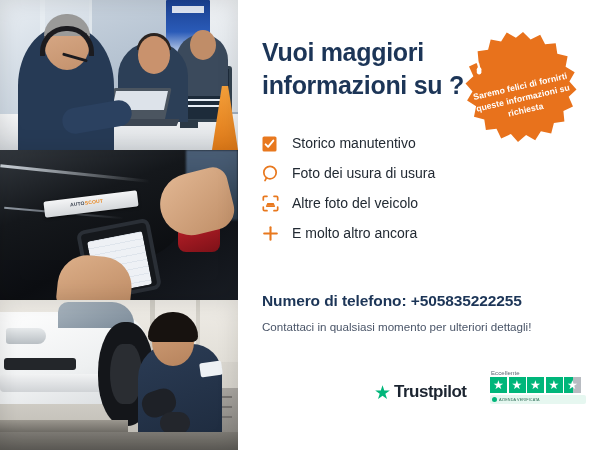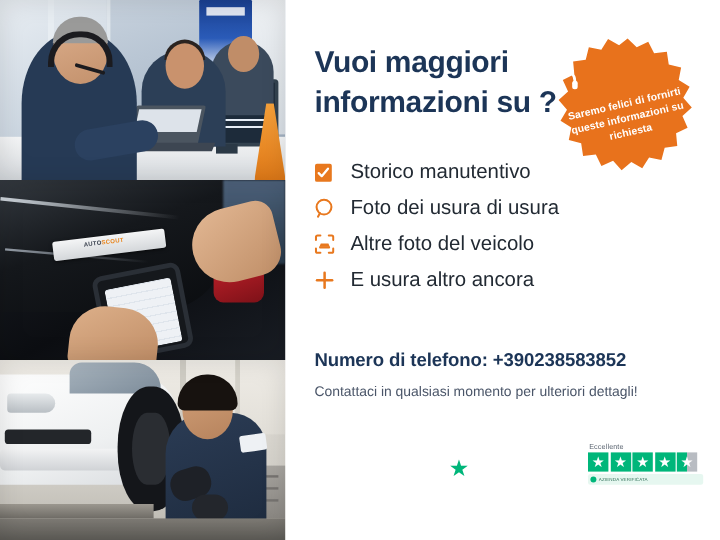--- a/index.html
+++ b/index.html
@@ -139,21 +139,21 @@
   .badge .btext { position:absolute; left:14px; top:52px; width:98px;
     transform: rotate(-13deg); color:#ffffff; font-weight:700;
     font-size:8.6px; line-height:1.42; text-align:center; letter-spacing:.1px; }
 
   
   .features { position:absolute; left:24px; top:128px; width:320px; }
   .frow { display:flex; align-items:center; height:30px; }
   .fico { width:30px; flex:0 0 30px; display:flex; align-items:center; justify-content:flex-start;
     color:#e8781e; }
   .fico svg { display:block; }
-  .flabel { font-size:17px; color:#222a33; }
+  .flabel { font-size:14px; color:#222a33; }
 
   
   .phoneline { position:absolute; left:24px; top:292px; width:330px;
     font-size:15.5px; font-weight:700; color:#1c3557; letter-spacing:-.1px; }
   .sub { position:absolute; left:24px; top:318px; width:320px;
     font-size:11.6px; line-height:1.58; color:#4a5568; }
 
   
   .tp { position:absolute; left:136px; top:370px; width:212px; height:56px; }
   .tp .logo { position:absolute; left:0; top:12px; display:flex; align-items:center; gap:3px; }
@@ -301,32 +301,33 @@
 
       <div class="frow">
         <span class="fico">
           <svg width="17" height="17" viewBox="0 0 17 17" aria-hidden="true">
             <g stroke="#e8781e" stroke-width="2.1" stroke-linecap="round">
               <line x1="8.5" y1="2.2" x2="8.5" y2="14.8"></line>
               <line x1="2.2" y1="8.5" x2="14.8" y2="8.5"></line>
             </g>
           </svg>
         </span>
-        <span class="flabel">E usura altro ancora</span>
-      </div>
-    </div>
-
-    <div class="phoneline">Numero di telefono: +390238583852</div>
+        <span class="flabel">E molto altro ancora</span>
+      </div>
+    </div>
+
+    <div class="phoneline">Numero di telefono: +505835222255</div>
     <div class="sub">
       <div>Contattaci in qualsiasi momento per ulteriori dettagli!</div>
     </div>
 
     <div class="tp">
       <div class="logo">
         <span class="star">★</span>
+        <span class="word">Trustpilot</span>
       </div>
       <div class="rate">
         <div class="exc">Eccellente</div>
         <div class="stars">
           <span class="sq">
               <i>★</i>
             </span>
           <span class="sq">
               <i>★</i>
             </span>

